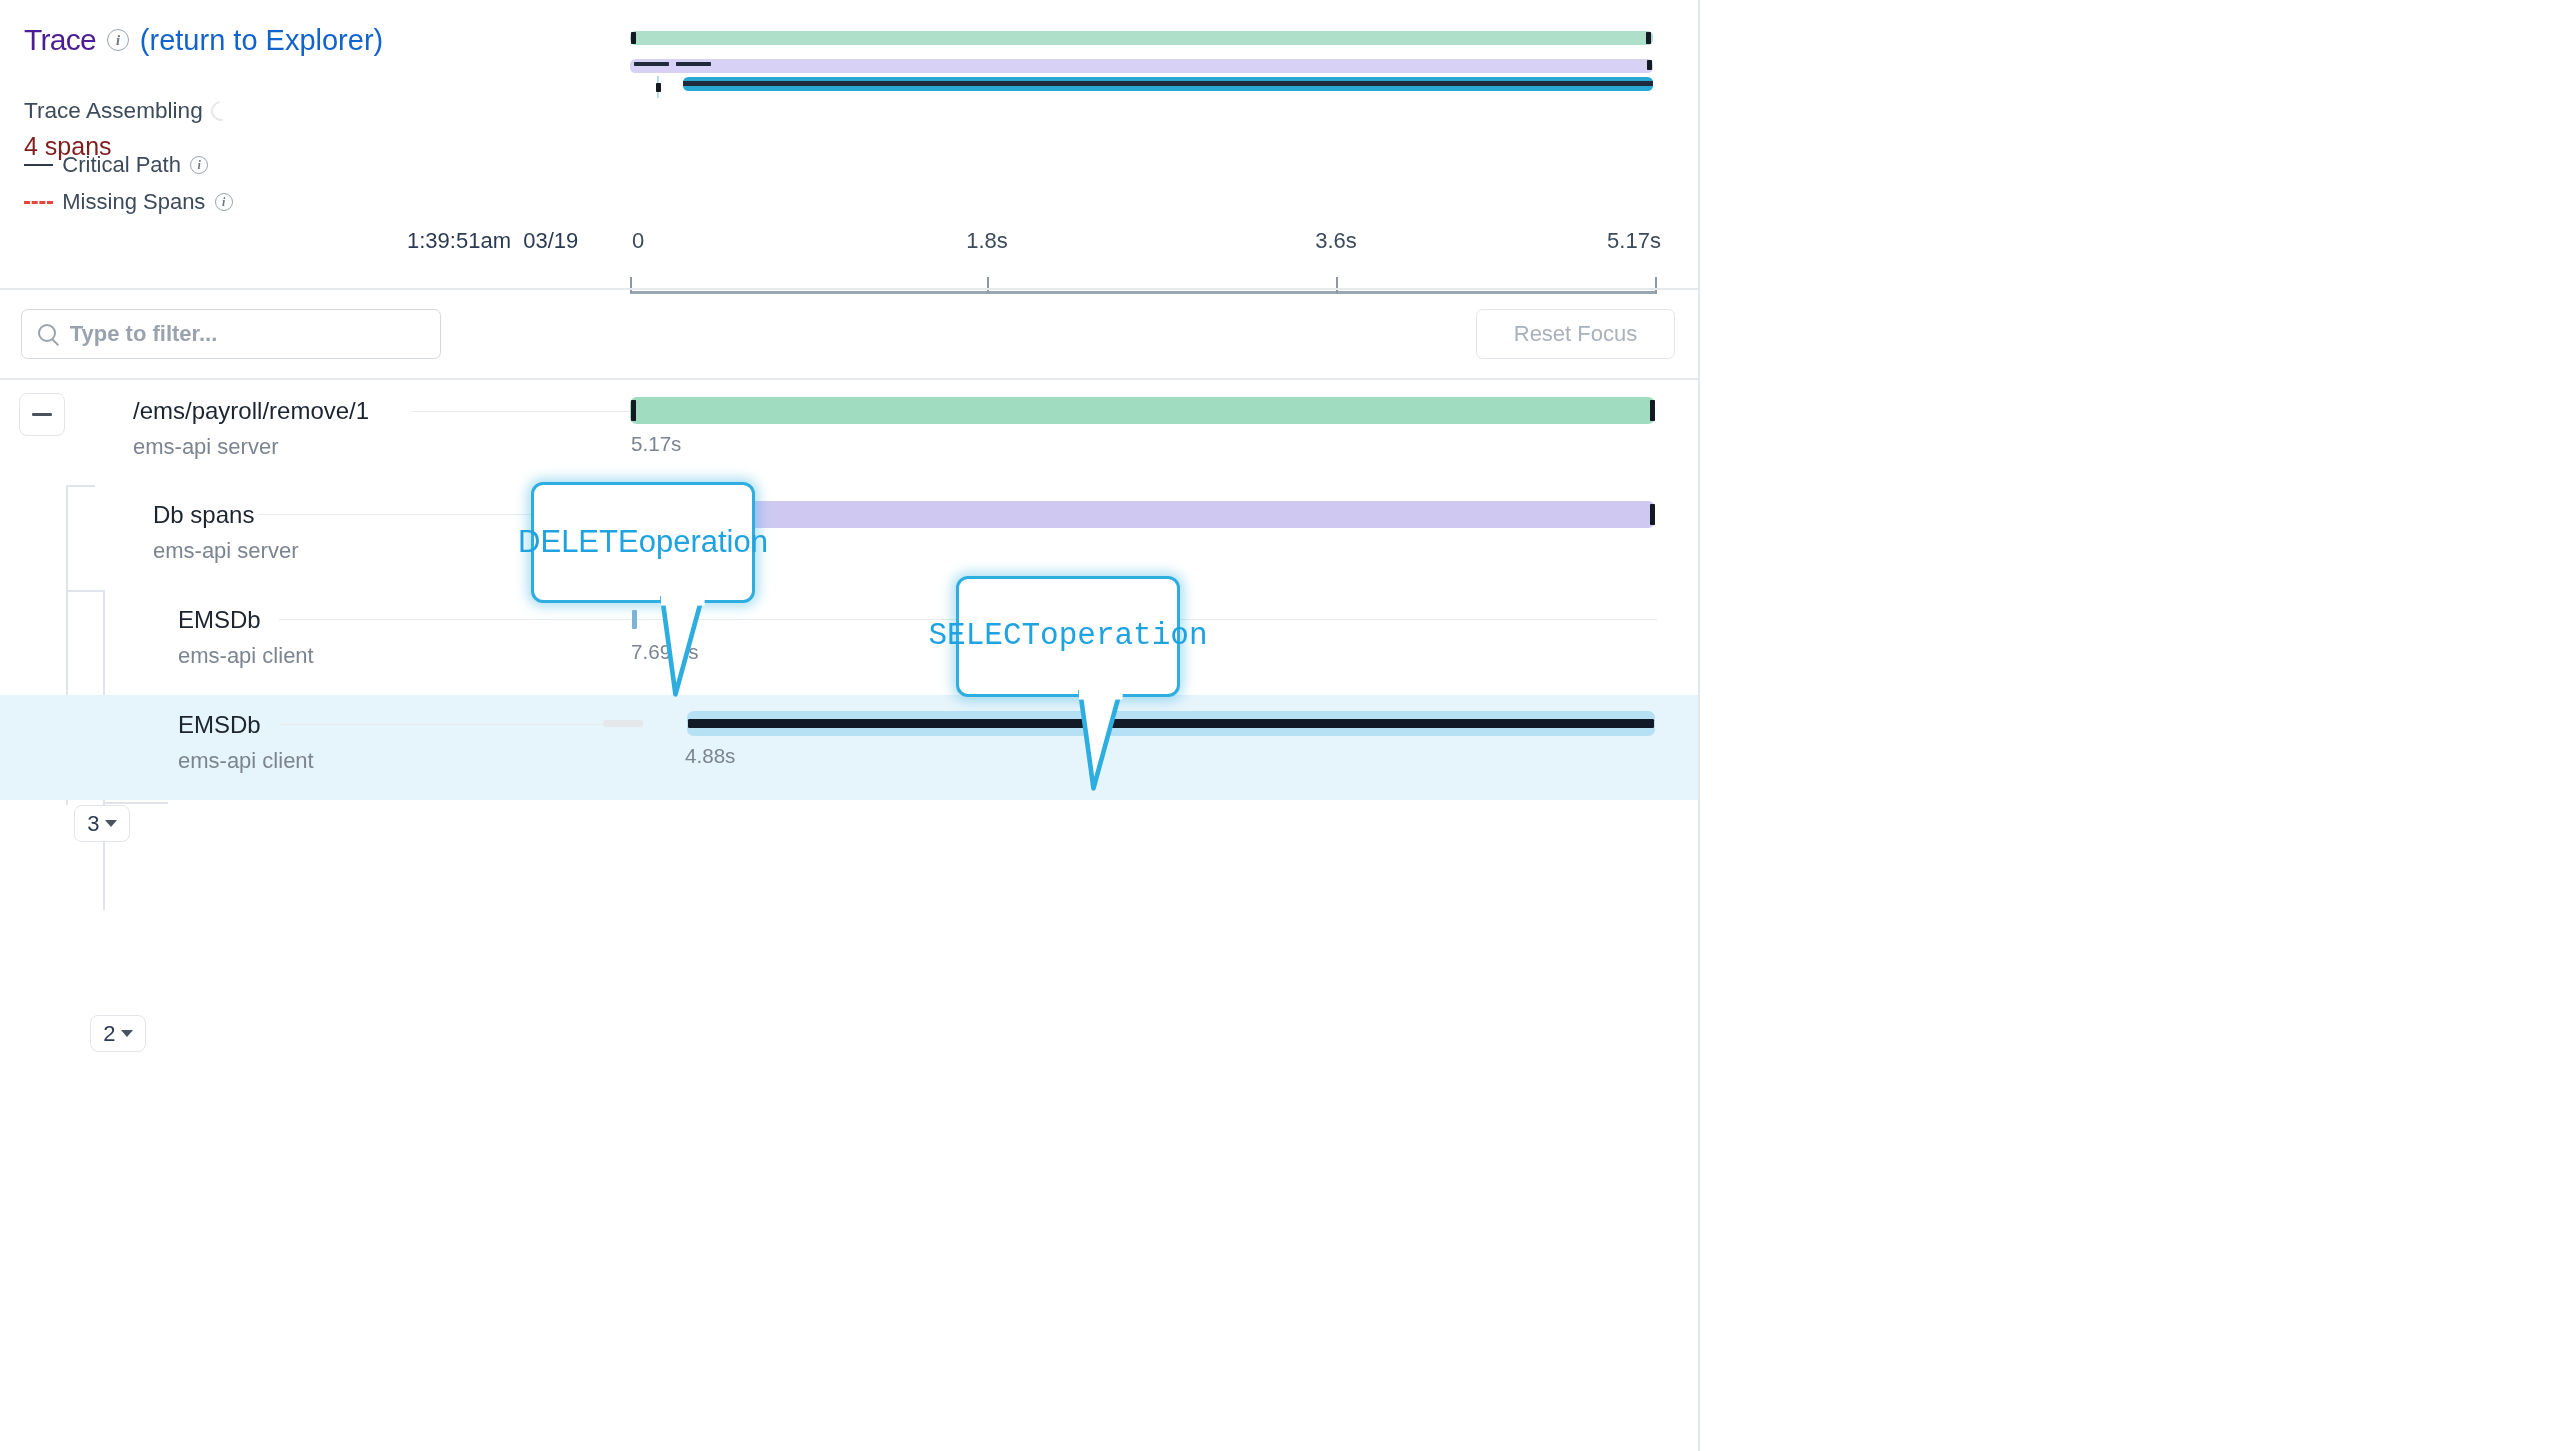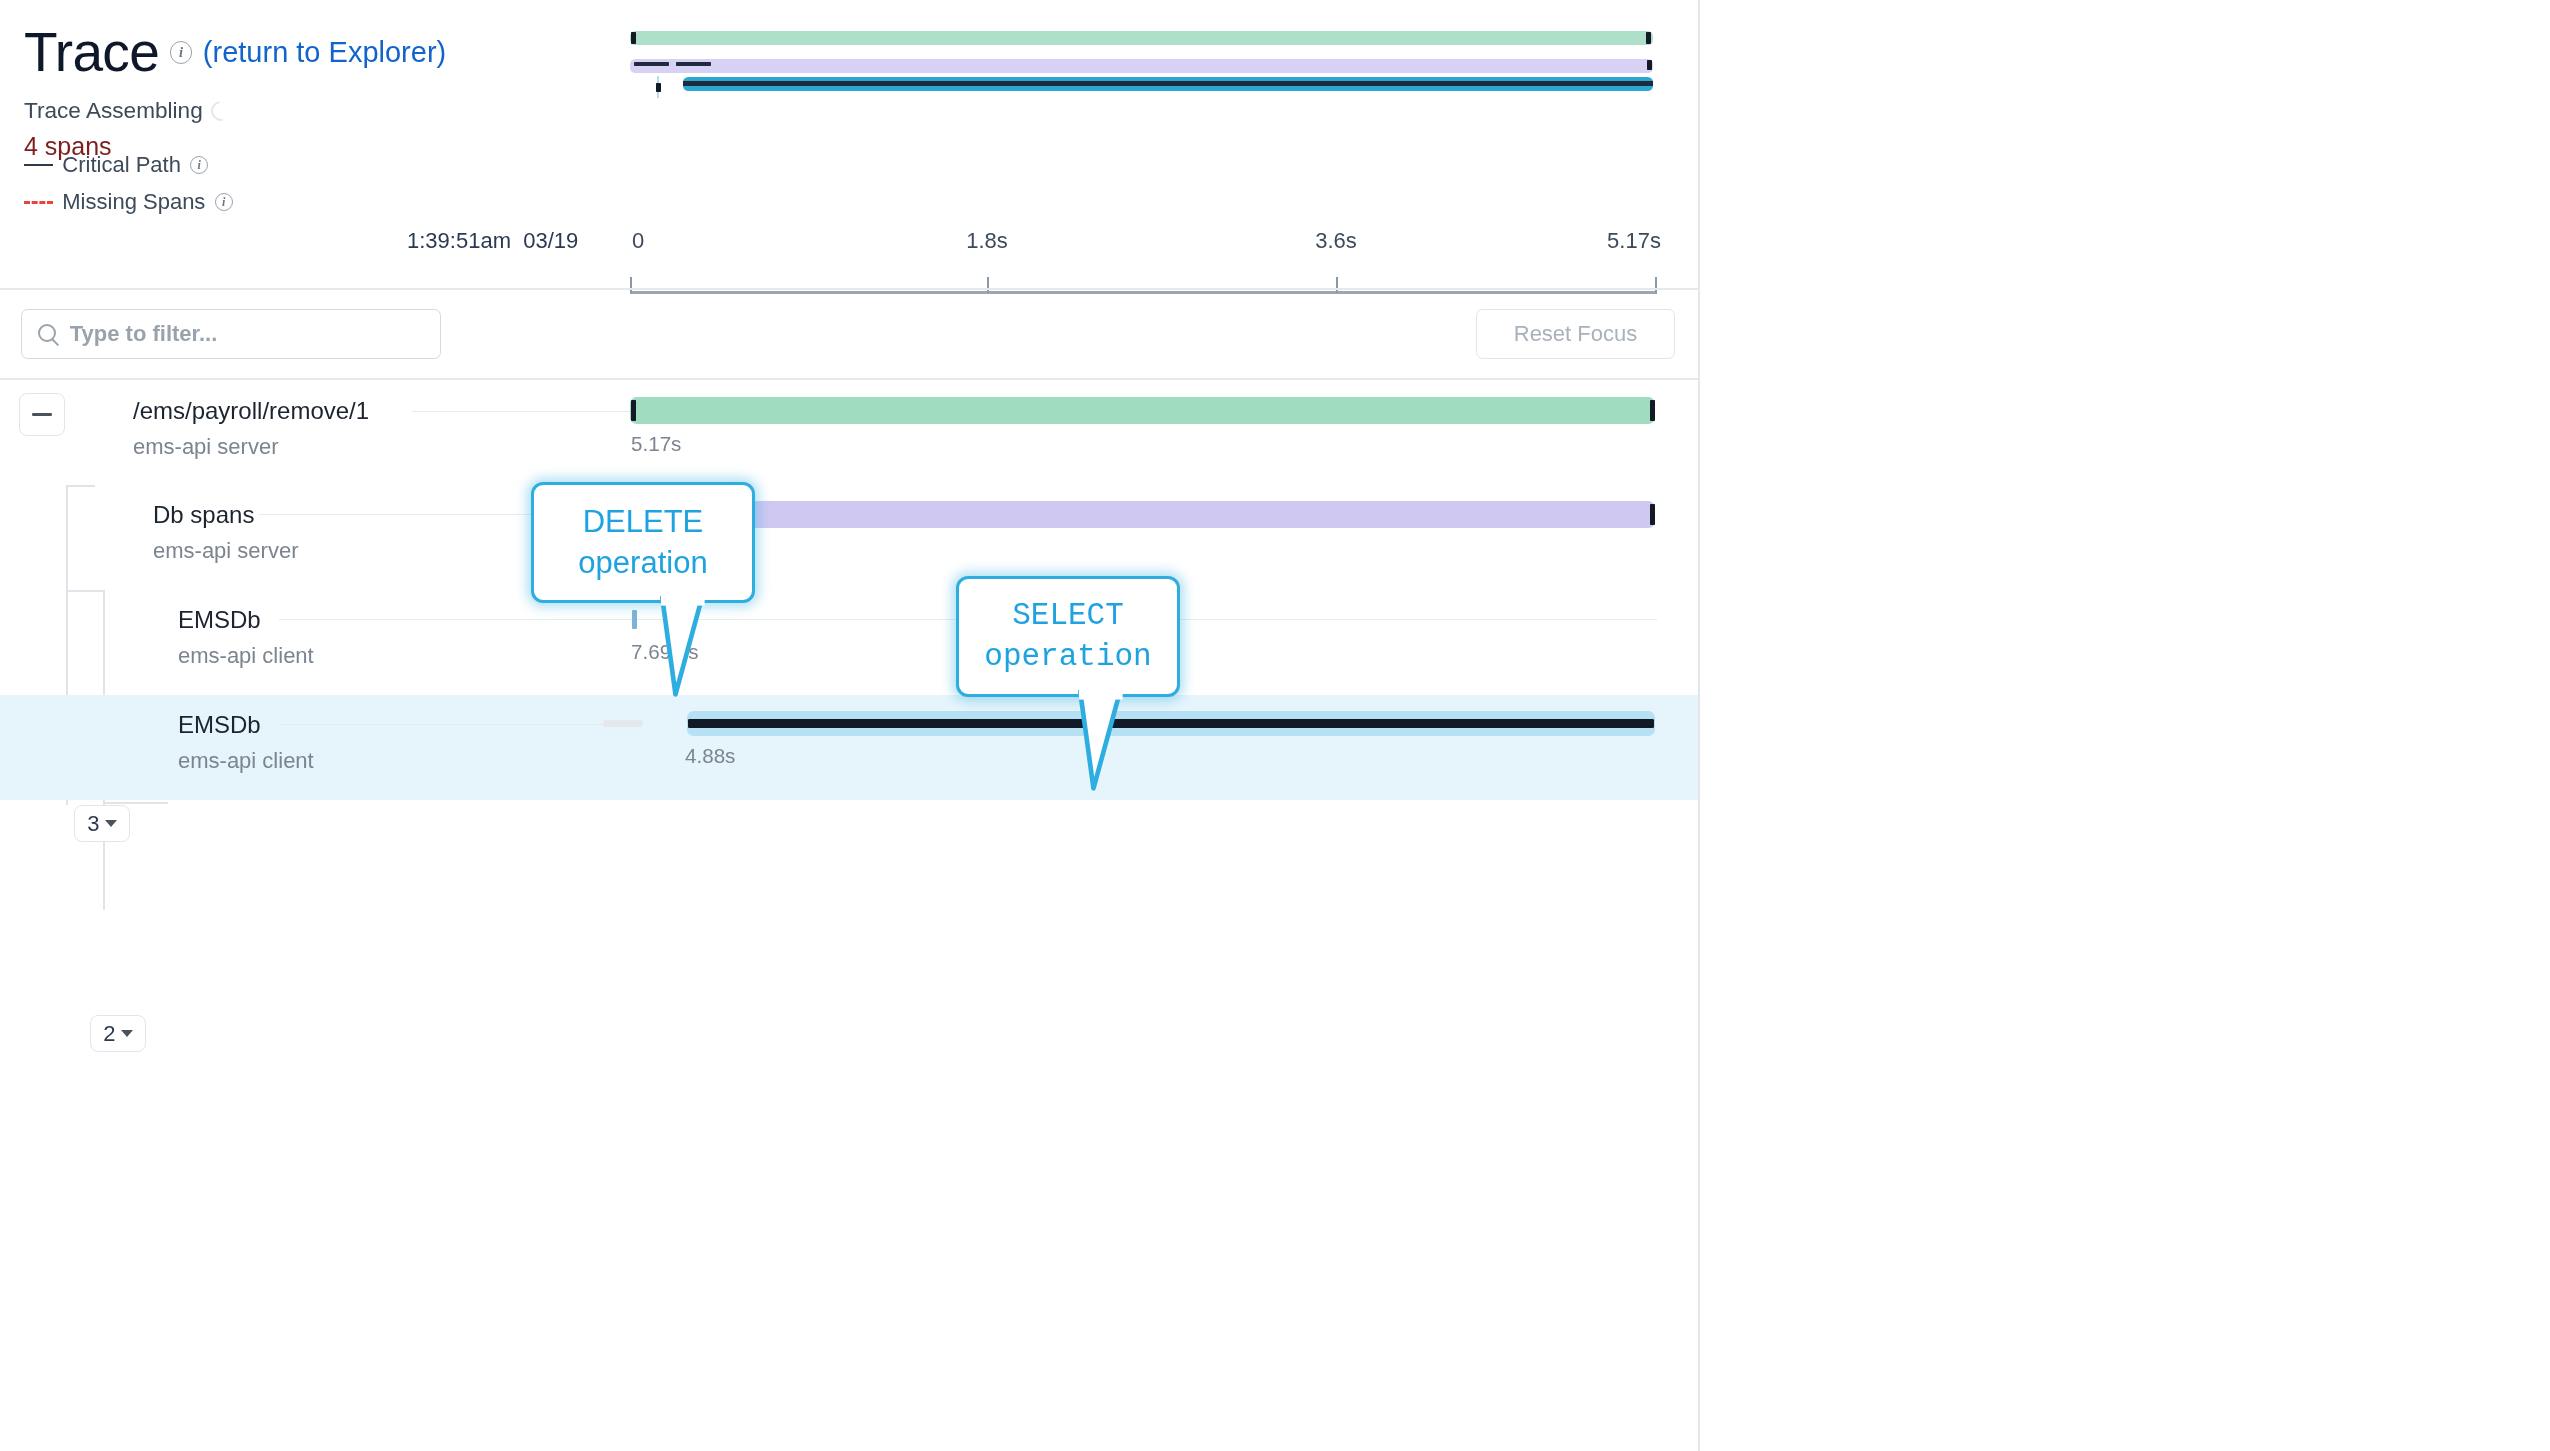--- a/index.html
+++ b/index.html
@@ -15,21 +15,21 @@
   .left-pane {
     position: relative;
     width: 1700px; height: 1452px;
     background: #fff;
     border-right: 2px solid #e3e6ea;
     flex: 0 0 1700px;
   }
 
   
   .trace-header { position: absolute; left: 24px; top: 25px; display: flex; align-items: center; gap: 10.6px; }
-  .trace-title { font-size: 55px; font-weight: 400; color: #0f172a; letter-spacing: -0.7px; line-height: 1; }
+  .trace-title { font-size: 30px; font-weight: 400; color: #4c1d95; letter-spacing: -0.7px; line-height: 1; }
   .info-circle {
     display: inline-block; border-radius: 50%;
     border: 2px solid #9aa3ad; color: #6b7680;
     text-align: center; font-style: italic; font-weight: bold;
     font-family: "Liberation Serif", serif;
   }
   .info-sm { width: 22.6px; height: 22.6px; line-height: 20px; font-size: 14.6px; border-width: 1.7px; }
   .info-xs { width: 18px; height: 18px; line-height: 16px; font-size: 12px; border-width: 1.3px; }
   .return-link { font-size: 29px; color: #1264cc; line-height: 1; }
 
@@ -128,21 +128,21 @@
   .bar-sel-outer { background: #b6e0f3; }
   .bar-crit { position: absolute; background: #121a28; border-radius: 1.3px; }
   .bar-cap { position: absolute; width: 4.6px; background: #141a24; border-radius: 0.7px; }
   .bar-dur { position: absolute; font-size: 20.6px; color: #7b848f; }
   .bar-stub { position: absolute; height: 6.6px; background: #e5e8eb; border-radius: 2.7px; }
 
   
   .callout {
     position: absolute; background: #fff; border: 3.3px solid #2eaee0; border-radius: 12px;
     box-shadow: 0 0 12px 4px rgba(46,174,224,0.38);
-    display: flex; flex-direction: column; align-items: center; justify-content: center;
+    display: flex; flex-direction: row; align-items: center; justify-content: center;
     z-index: 20; padding: 9.3px 16px;
   }
   .callout div { font-size: 31px; color: #1fa2e0; line-height: 1.3; text-align: center; white-space: nowrap; }
   .callout-tail { position: absolute; z-index: 21; }
 
   
   .right-pane { position: relative; width: 850px; height: 1452px; background: #fff; flex: 0 0 850px; }
 </style>
 </head>
 <body>

